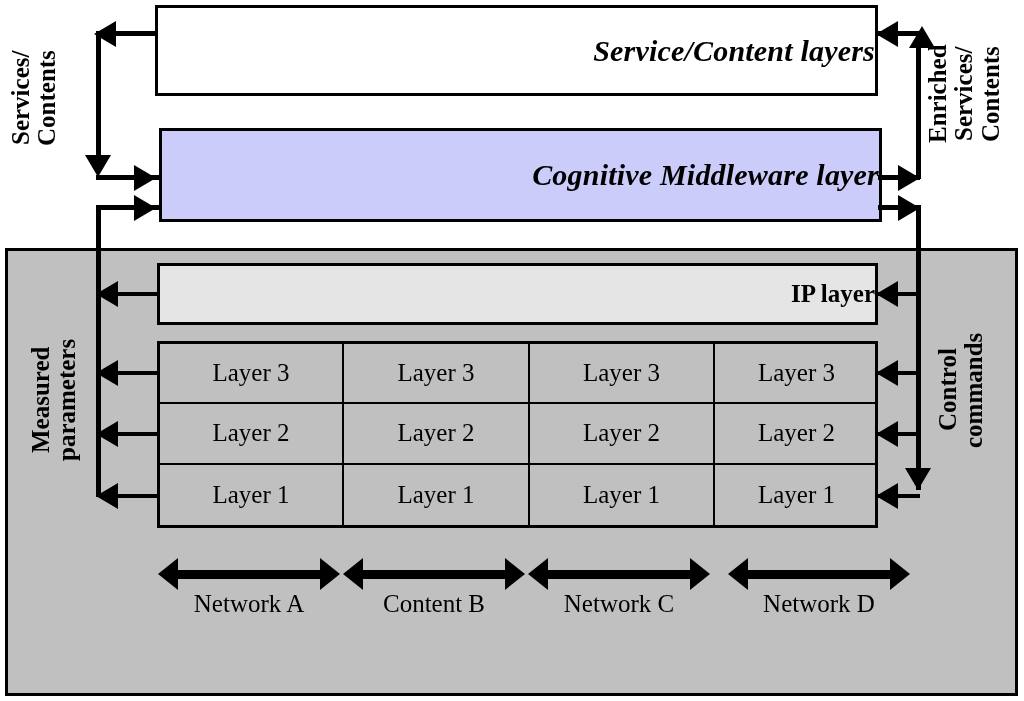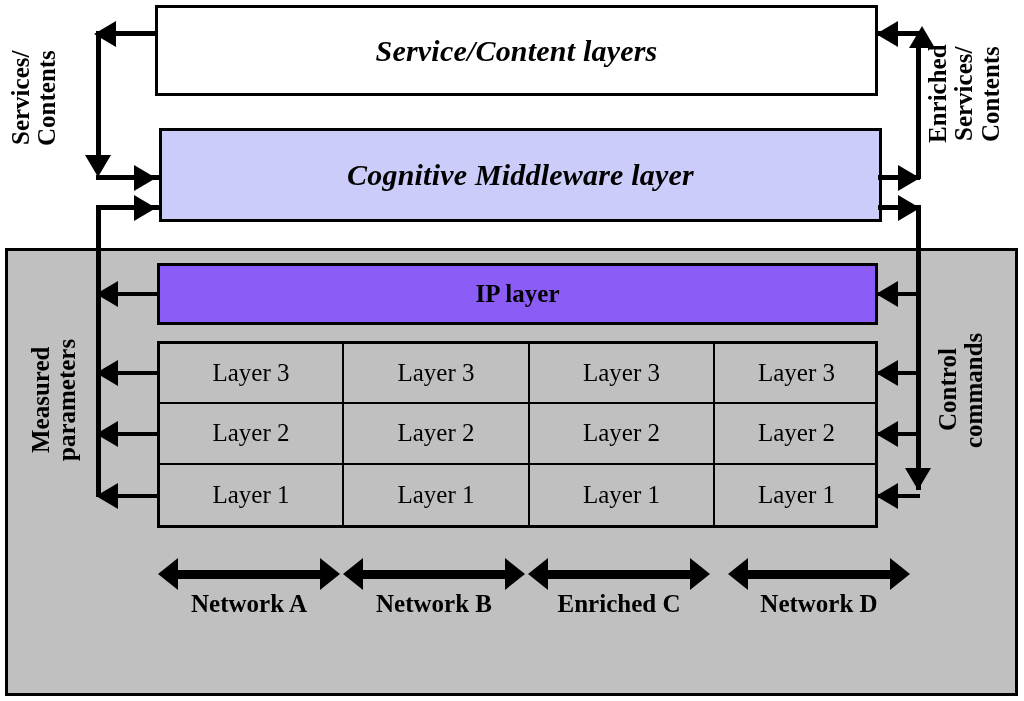--- a/index.html
+++ b/index.html
@@ -1,46 +1,46 @@
 <!DOCTYPE html>
 <html><head>
 <meta charset="utf-8">
 <style>
   html,body{margin:0;padding:0;background:#ffffff;}
   body{width:1024px;height:701px;font-family:"Liberation Serif",serif;}
   #stage{position:relative;width:1024px;height:701px;overflow:hidden;background:#fff;}
 
   
   .box{position:absolute;box-sizing:border-box;border:3px solid #000;
-       display:flex;align-items:center;justify-content:center;text-align:center;}
+       display:flex;align-items:center;justify-content:flex-end;text-align:center;}
 
   #service-box{left:155px;top:5px;width:723px;height:91px;background:#ffffff;}
   #middleware-box{left:159px;top:128px;width:723px;height:94px;background:#ccccfa;}
   #transport-box{left:5px;top:248px;width:1013px;height:448px;background:#c0c0c0;
                  display:block;}
 
   .big-italic{font-style:italic;font-weight:bold;font-size:30px;color:#000;
               letter-spacing:.2px;}
 
-  #ip-box{left:157px;top:263px;width:721px;height:62px;background:#8b5cf6;border:3px solid #000;}
+  #ip-box{left:157px;top:263px;width:721px;height:62px;background:#e5e5e5;border:3px solid #000;}
   .ip-label{font-weight:bold;font-size:25px;}
 
   
   #layer-grid{position:absolute;left:157px;top:341px;width:721px;height:187px;
               box-sizing:border-box;border:3px solid #000;background:#c0c0c0;
               display:grid;
               grid-template-columns:184px 186px 185px 163px;
               grid-template-rows:1fr 1fr 1fr;}
   .cell{box-sizing:border-box;display:flex;align-items:center;justify-content:center;
         font-size:25px;color:#000;border-right:2px solid #000;border-bottom:2px solid #000;}
   .cell.last-col{border-right:none;}
   .cell.last-row{border-bottom:none;text-align:right;}
 
   
-  .net{position:absolute;height:60px;font-weight:bold;}
+  .net{position:absolute;height:60px;}
   .net .bar{position:absolute;left:14px;right:14px;top:14px;height:9px;background:#000;}
   .net .ah{position:absolute;top:2px;width:0;height:0;
            border-top:16px solid transparent;border-bottom:16px solid transparent;}
   .net .ah.l{left:0;border-right:20px solid #000;}
   .net .ah.r{right:0;border-left:20px solid #000;}
   .net .lab{position:absolute;top:34px;left:0;right:0;text-align:center;font-size:25px;}
 
   
   .ln{position:absolute;background:#000;}
   .ah{position:absolute;width:0;height:0;}
@@ -89,27 +89,27 @@
   <div class="net" style="left:158px;top:556px;width:182px;">
     <div class="ah l"></div>
     <div class="bar"></div>
     <div class="ah r"></div>
     <div class="lab">Network A</div>
   </div>
   <div class="net" style="left:343px;top:556px;width:182px;">
     <div class="ah l"></div>
     <div class="bar"></div>
     <div class="ah r"></div>
-    <div class="lab">Network B</div>
+    <div class="lab">Content B</div>
   </div>
   <div class="net" style="left:528px;top:556px;width:182px;">
     <div class="ah l"></div>
     <div class="bar"></div>
     <div class="ah r"></div>
-    <div class="lab">Enriched C</div>
+    <div class="lab">Network C</div>
   </div>
   <div class="net" style="left:728px;top:556px;width:182px;">
     <div class="ah l"></div>
     <div class="bar"></div>
     <div class="ah r"></div>
     <div class="lab">Network D</div>
   </div>
 
   <div class="box" id="service-box">
     <span class="big-italic">Service/Content  layers</span>

